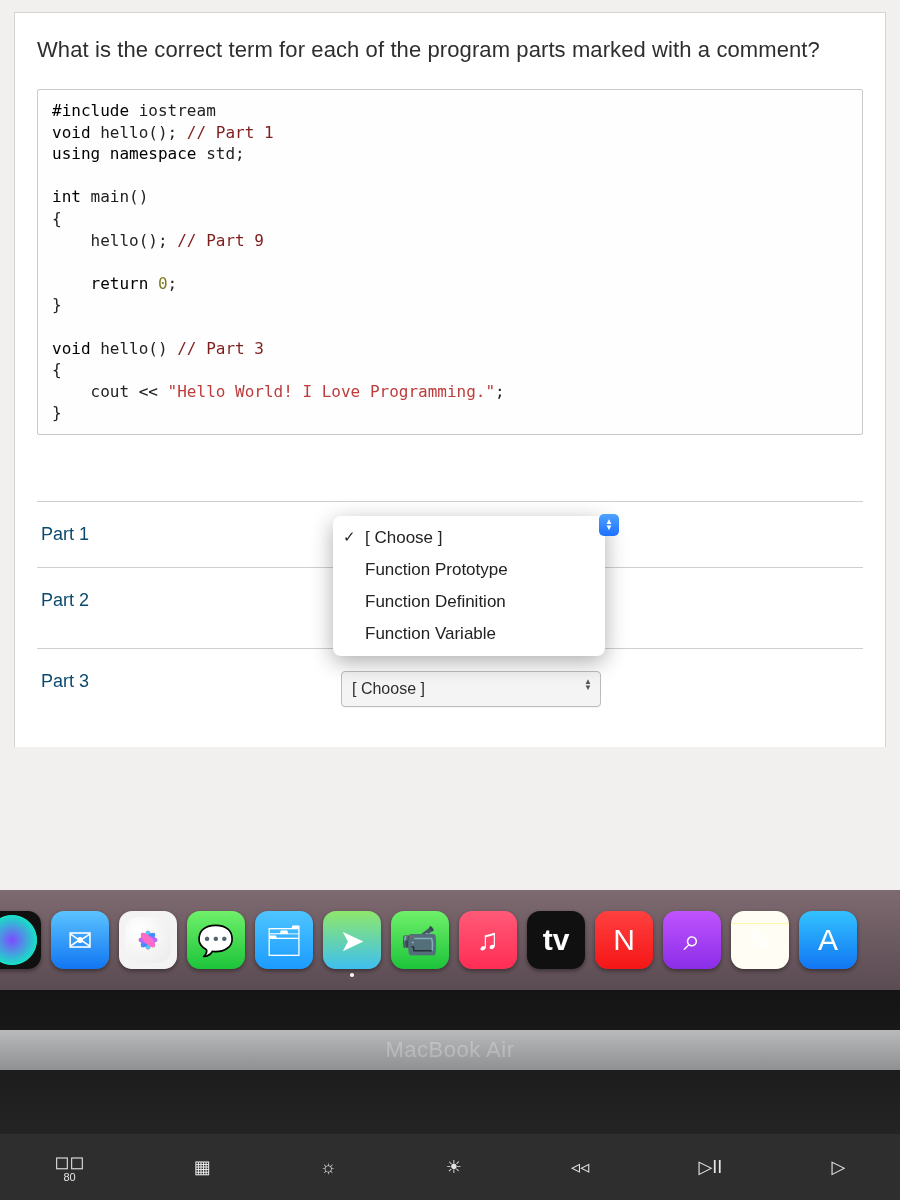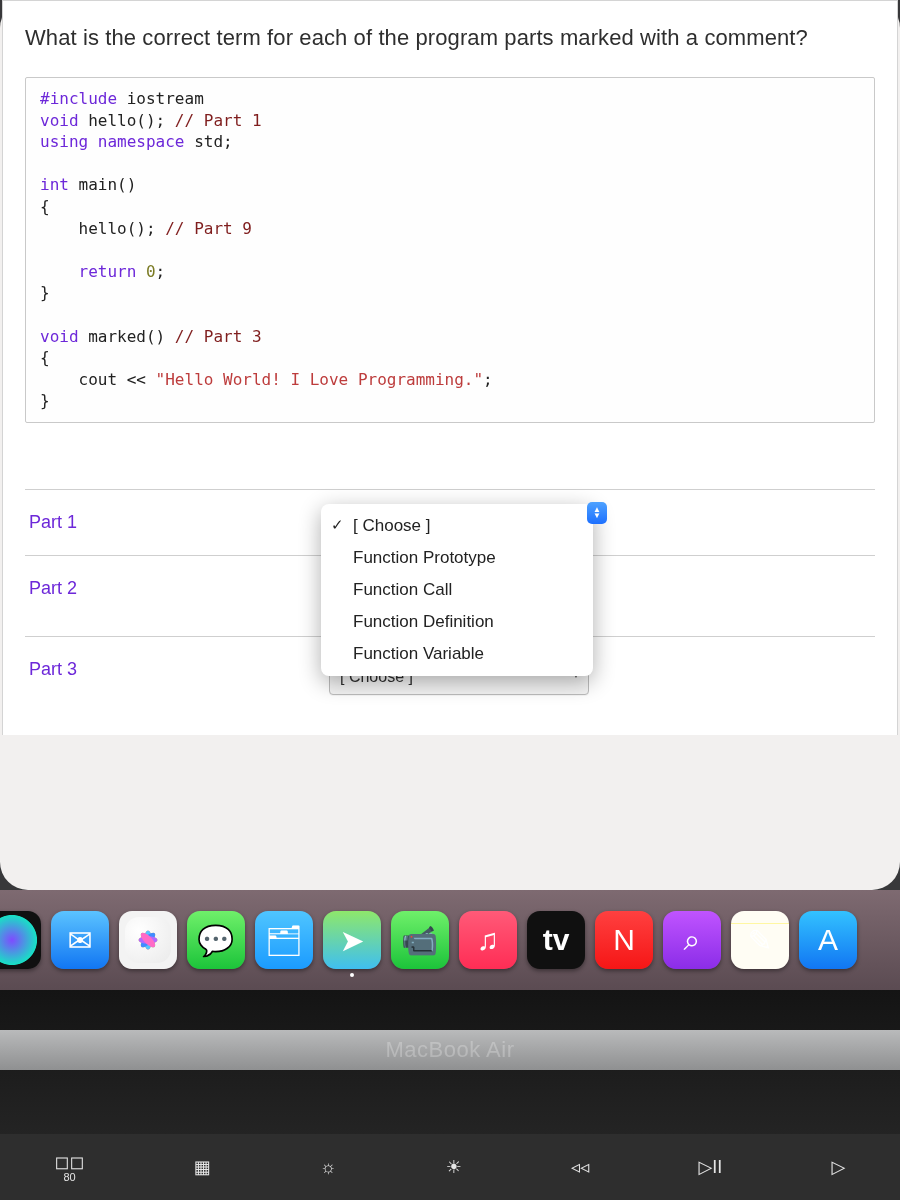--- a/index.html
+++ b/index.html
@@ -1,35 +1,35 @@
 <!DOCTYPE html>
 <html><head>
 <meta charset="utf-8">
 <style>
   html,body{margin:0;padding:0;width:900px;height:1200px;overflow:hidden;
     font-family:-apple-system,BlinkMacSystemFont,"Segoe UI",Helvetica,Arial,sans-serif;
     background:#38383a;}
   .screen{position:relative;width:900px;height:1200px;}
-  .page{background:#f2f0ef;width:900px;height:890px;padding:0;box-sizing:border-box;border-radius:28px;}
+  .page{background:#f2f0ef;width:900px;height:890px;padding:12px;box-sizing:border-box;}
   .card{background:#fff;border:1px solid #d4d4d4;border-bottom:none;margin:0 2px 0 2px;
     padding:24px 22px 18px 22px;}
   .question{font-size:22px;color:#2e2e2e;font-weight:400;margin-bottom:26px;
     letter-spacing:0.1px;}
   .codebox{border:1px solid #c9c9c9;border-radius:2px;background:#fefefe;
     padding:10px 14px 10px 14px;font-family:"SFMono-Regular",Consolas,Menlo,monospace;
     font-size:16px;line-height:1.35;white-space:pre;color:#222;}
-  .codebox .c-teal{color:#6d28d9;}
+  .codebox .c-teal{color:#000000;}
   .codebox .c-olive{color:#7a7a23;}
   .codebox .c-green{color:#7f1d1d;}
   .codebox .c-red{color:#bd3c3c;}
   .answers{margin-top:66px;border-top:1px solid #cfcfcf;}
   .ans-row{display:flex;align-items:flex-start;border-bottom:1px solid #cfcfcf;
     padding:22px 0 22px 0;position:relative;}
   .ans-row:last-child{border-bottom:none;}
-  .ans-label{width:300px;padding-left:4px;font-size:18px;color:#6d28d9;}
+  .ans-label{width:300px;padding-left:4px;font-size:18px;color:#0c4a6e;}
   .sel-wrap{position:relative;width:260px;}
   .select{border:1px solid #bcbcbc;border-radius:4px;background:#f4f4f4;
     height:34px;display:flex;align-items:center;padding:0 30px 0 10px;
     font-size:16px;color:#2e2e2e;position:relative;box-shadow:0 1px 0 rgba(0,0,0,0.04);}
   .select .arrows{position:absolute;right:8px;top:7px;display:flex;flex-direction:column;
     line-height:6px;font-size:8px;color:#555;}
   .select .arrows span{display:block;}
   .dropdown{position:absolute;top:-8px;left:-8px;width:272px;background:#fff;
     border-radius:8px;box-shadow:0 6px 22px rgba(0,0,0,0.32);padding:6px 0;
     z-index:50;font-size:17px;color:#222;}
@@ -93,39 +93,38 @@
 <span class="c-teal">void</span><span> hello(); </span><span class="c-green">// Part 1</span>
 <span class="c-teal">using namespace</span><span> std;</span>
 
 <span class="c-teal">int</span><span> main()</span>
 <span>{</span>
 <span>    hello(); </span><span class="c-green">// Part 9</span>
 
 <span class="c-teal">    return </span><span class="c-olive">0</span><span>;</span>
 <span>}</span>
 
-<span class="c-teal">void</span><span> marked() </span><span class="c-green">// Part 3</span>
+<span class="c-teal">void</span><span> hello() </span><span class="c-green">// Part 3</span>
 <span>{</span>
 <span>    cout &lt;&lt; </span><span class="c-red">"Hello World! I Love Programming."</span><span>;</span>
 <span>}</span></div>
 
       <div class="answers">
 
         <div class="ans-row">
           <div class="ans-label">Part 1</div>
           <div class="sel-wrap">
 
             <div class="dropdown">
               <div class="blue-arrows">
                   <span>▲</span>
                   <span>▼</span>
                 </div>
               <div class="opt sel">[ Choose ]</div>
               <div class="opt">Function Prototype</div>
-              <div class="opt">Function Call</div>
               <div class="opt">Function Definition</div>
               <div class="opt">Function Variable</div>
             </div>
           </div>
         </div>
 
         <div class="ans-row">
           <div class="ans-label">Part 2</div>
           <div class="sel-wrap">
             <div class="select">

